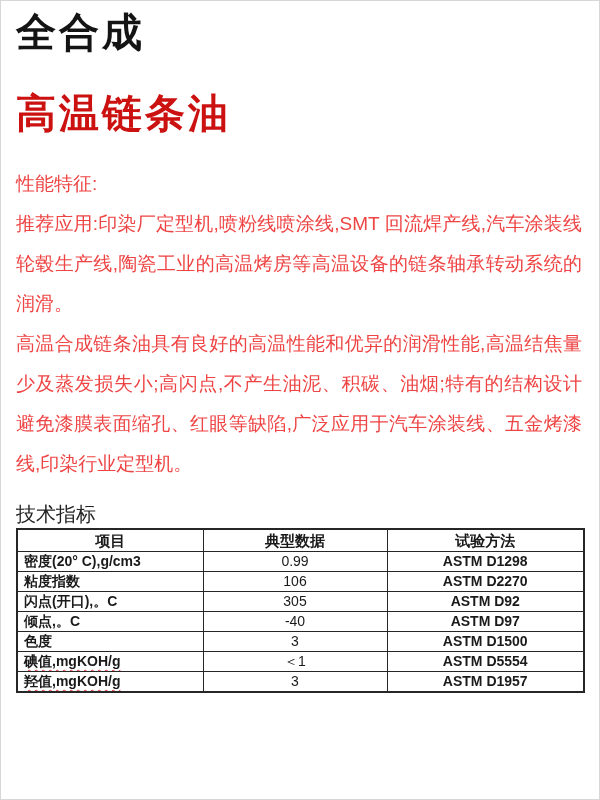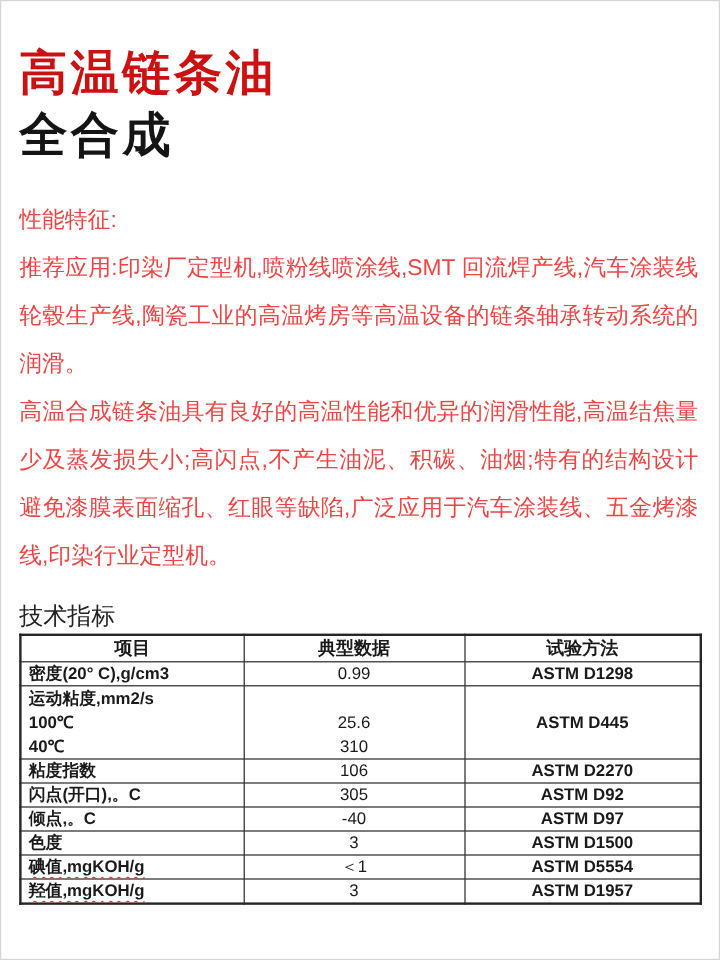--- a/index.html
+++ b/index.html
@@ -77,23 +77,23 @@
     text-decoration-color: #e03131;
     text-decoration-thickness: 1px;
     text-underline-offset: 3px;
   }
 </style>
 </head>
 <body>
 
 <div class="page">
 
+  <h1 class="title">全合成</h1>
+
   <h1 class="title product" style="color: rgb(204, 17, 17);">高温链条油</h1>
-
-  <h1 class="title">全合成</h1>
 
   <div class="textblock">
     <p class="sec-heading">性能特征:</p>
     <p>推荐应用:印染厂定型机,喷粉线喷涂线,SMT 回流焊产线,汽车涂装线轮毂生产线,陶瓷工业的高温烤房等高温设备的链条轴承转动系统的润滑。</p>
     <p>高温合成链条油具有良好的高温性能和优异的润滑性能,高温结焦量少及蒸发损失小;高闪点,不产生油泥、积碳、油烟;特有的结构设计避免漆膜表面缩孔、红眼等缺陷,广泛应用于汽车涂装线、五金烤漆线,印染行业定型机。</p>
   </div>
 
   <div class="tbl-title">技术指标</div>
 
   <table class="spec">
@@ -107,33 +107,20 @@
           <th>项目</th>
           <th>典型数据</th>
           <th>试验方法</th>
         </tr>
     </thead>
     <tbody id="spec-body">
         <tr>
           <td class="c-item">密度(20° C),g/cm3</td>
           <td class="c-val">0.99</td>
           <td class="c-method">ASTM D1298</td>
-        </tr>
-        <tr>
-          <td class="c-item">
-            <div>运动粘度,mm2/s</div>
-            <div>100℃</div>
-            <div>40℃</div>
-          </td>
-          <td class="c-val">
-            <div>&nbsp;</div>
-            <div>25.6</div>
-            <div>310</div>
-          </td>
-          <td class="c-method">ASTM D445</td>
         </tr>
         <tr>
           <td class="c-item">粘度指数</td>
           <td class="c-val">106</td>
           <td class="c-method">ASTM D2270</td>
         </tr>
         <tr>
           <td class="c-item">闪点(开口),。C</td>
           <td class="c-val">305</td>
           <td class="c-method">ASTM D92</td>

